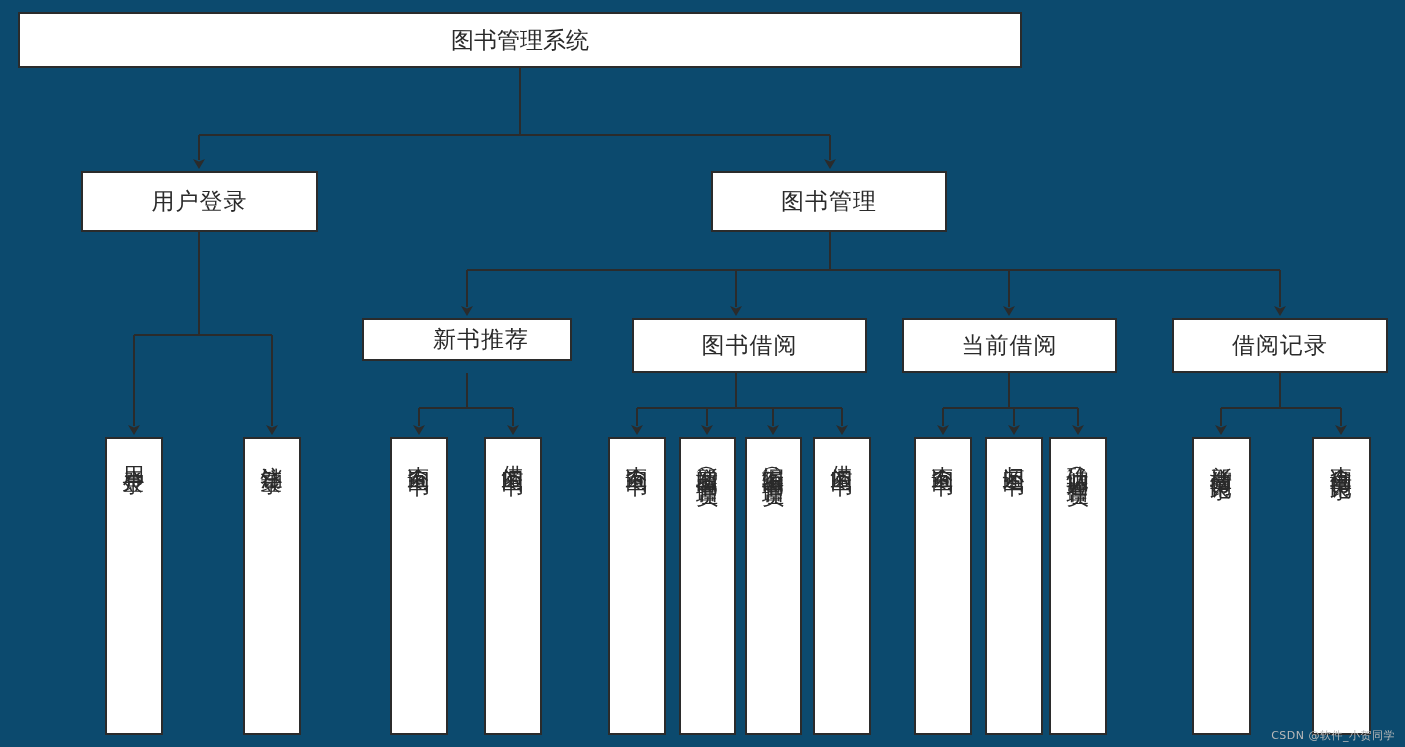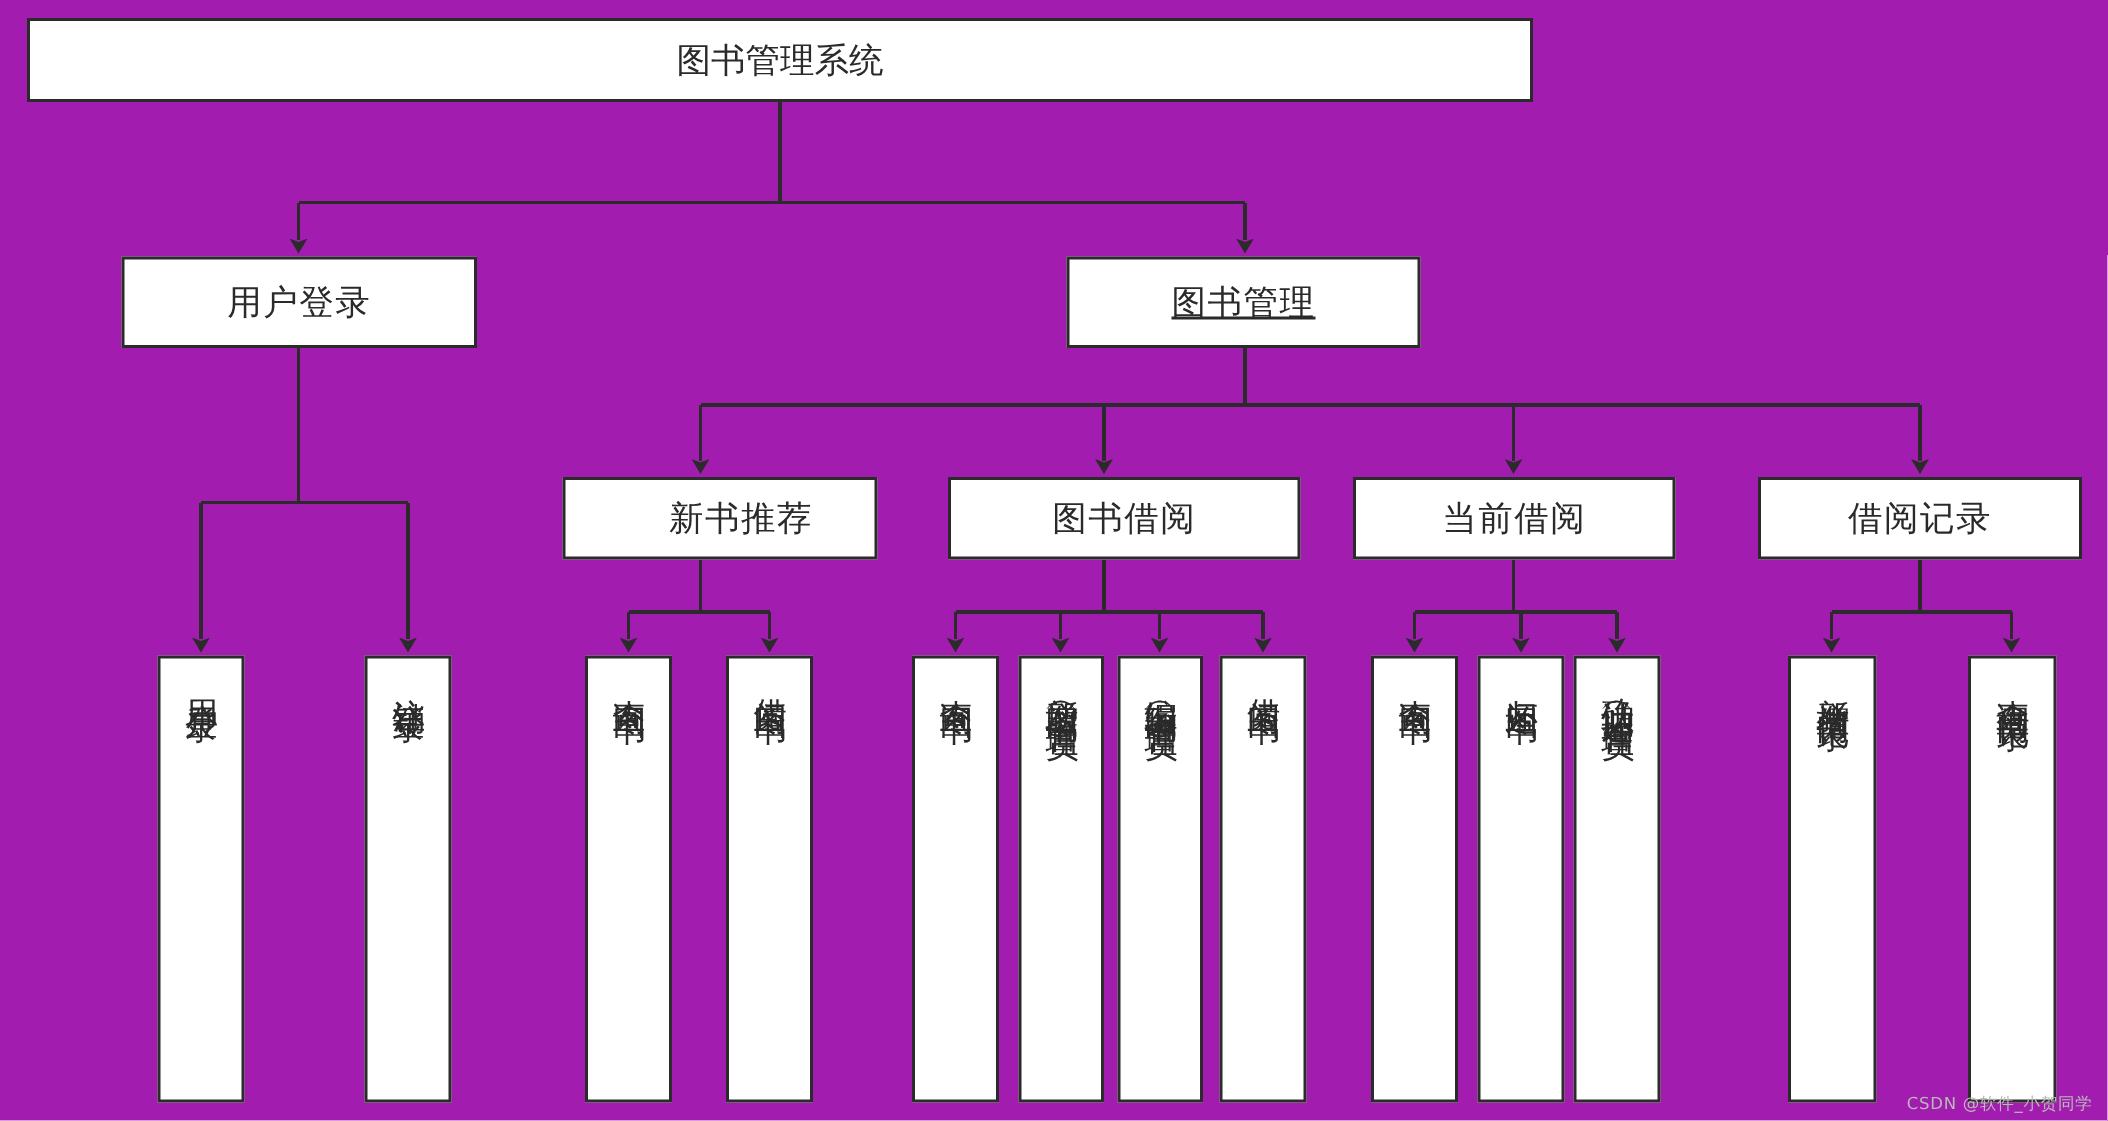--- a/index.html
+++ b/index.html
@@ -4,21 +4,21 @@
 <style>
   html,body{margin:0;padding:0;background:#ffffff;}
   body{
     font-family:"DejaVu Sans","Liberation Sans",sans-serif;
     color:#222;
   }
   #canvas{
     position:relative;
     width:1405px;
     height:747px;
-    background:#a21caf;
+    background:#0c4a6e;
     overflow:hidden;
   }
   svg#wires{
     position:absolute;
     left:0; top:0;
     width:1405px;
     height:747px;
     pointer-events:none;
   }
   .node{
@@ -117,25 +117,25 @@
     </g>
   </svg>
 
   <div class="node root" style="left:18px;top:12px;width:1004px;height:56px;">
     <span>图书管理系统</span>
   </div>
 
   <div class="node h" style="left:81px;top:171px;width:237px;height:61px;">
     <span>用户登录</span>
   </div>
-  <div class="node h" style="left:711px;top:171px;width:236px;height:61px;text-decoration:underline;">
+  <div class="node h" style="left:711px;top:171px;width:236px;height:61px;">
     <span>图书管理</span>
   </div>
 
-  <div class="node h" style="left:375px;top:318px;width:210px;height:55px;padding-left:28px;">
+  <div class="node h" style="left:362px;top:318px;width:210px;height:43px;padding-left:28px;">
     <span>新书推荐</span>
   </div>
   <div class="node h" style="left:632px;top:318px;width:235px;height:55px;">
     <span>图书借阅</span>
   </div>
   <div class="node h" style="left:902px;top:318px;width:215px;height:55px;">
     <span>当前借阅</span>
   </div>
   <div class="node h" style="left:1172px;top:318px;width:216px;height:55px;">
     <span>借阅记录</span>

